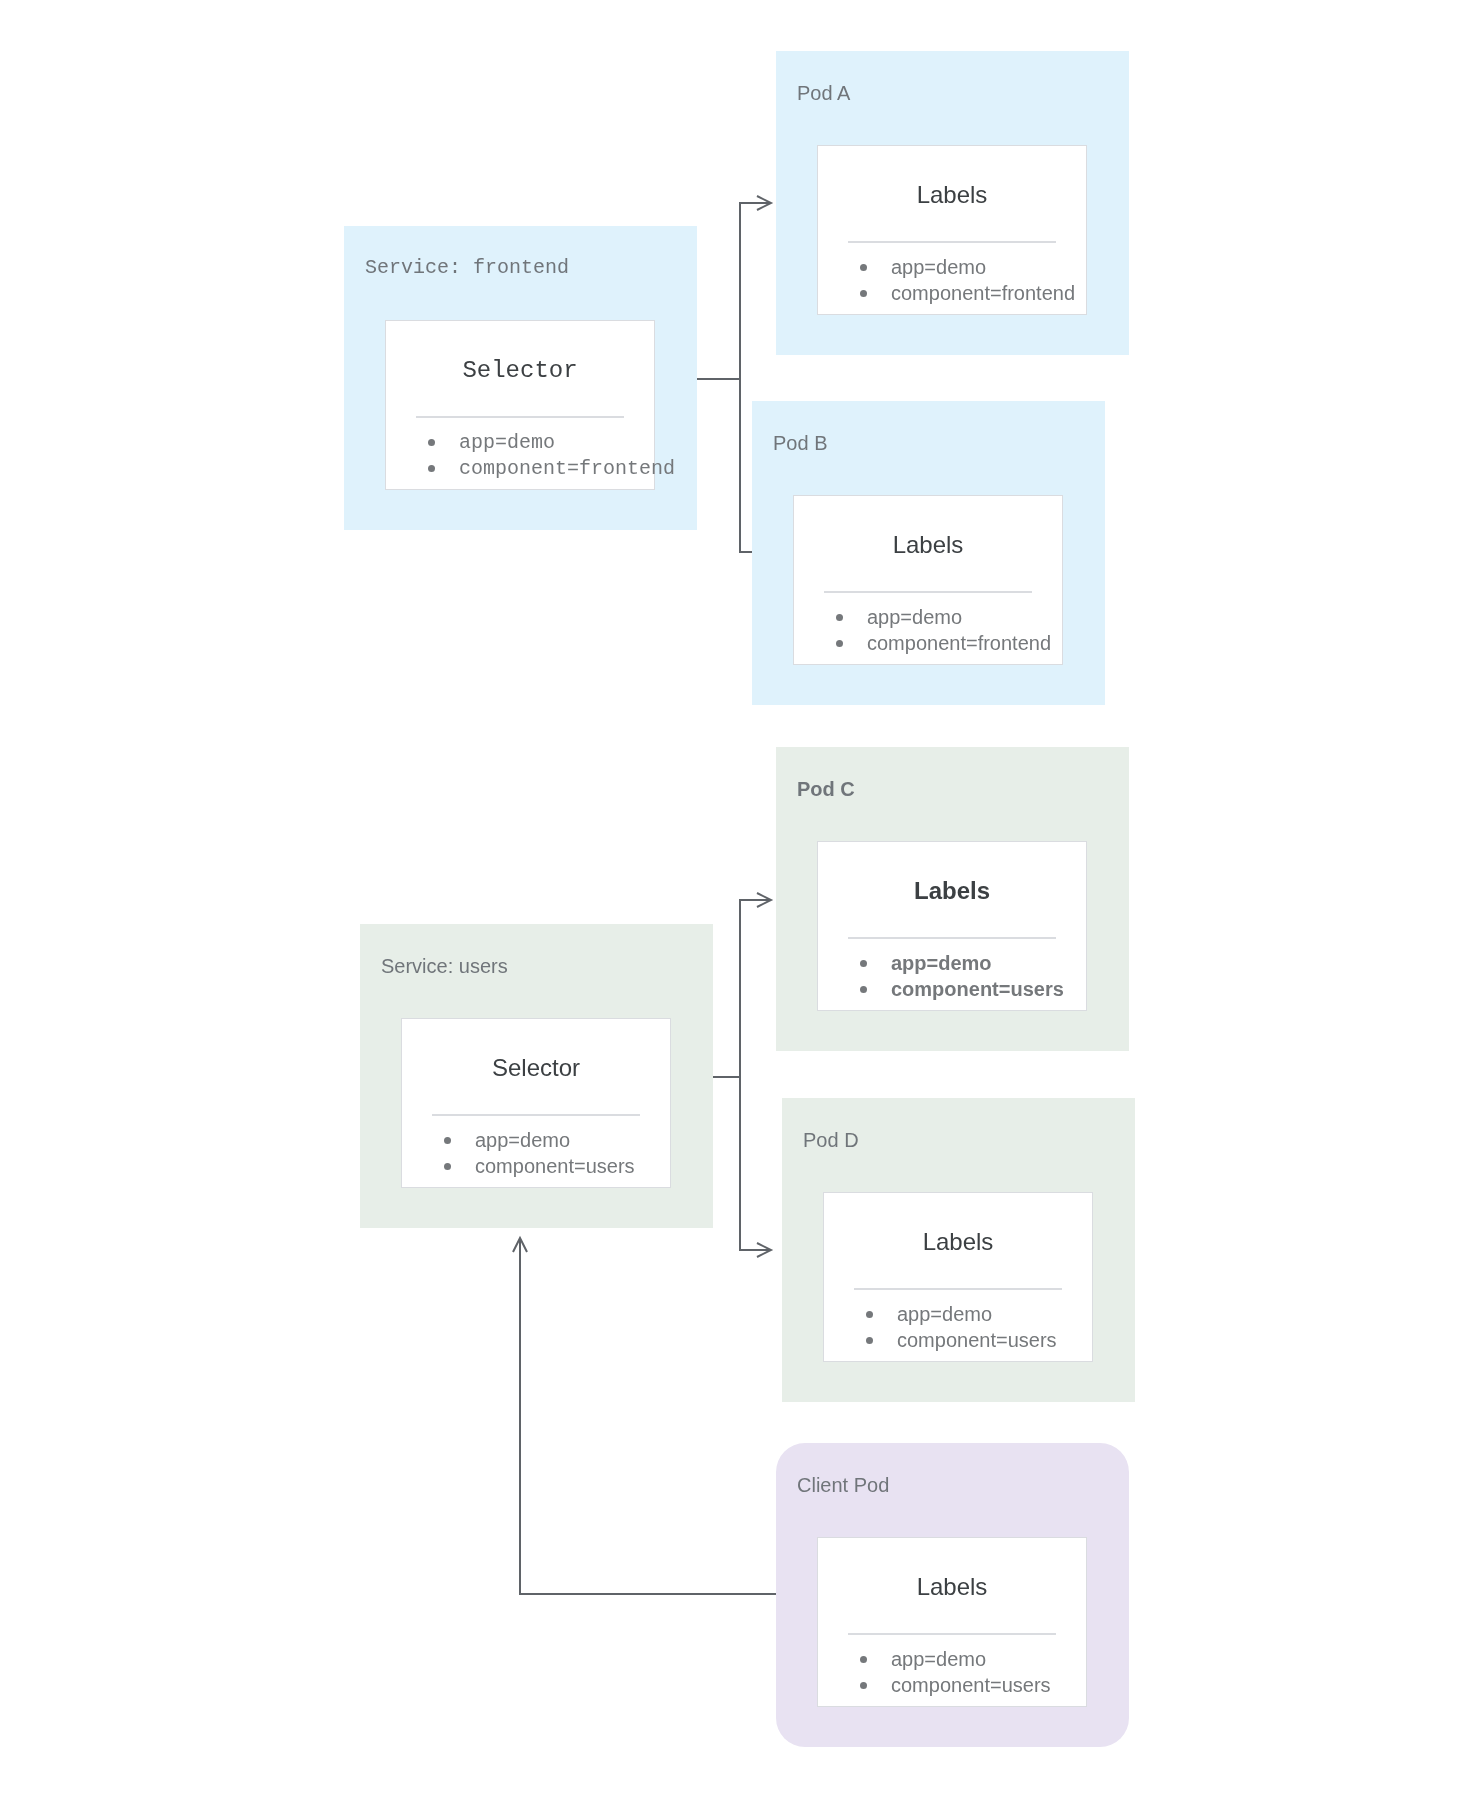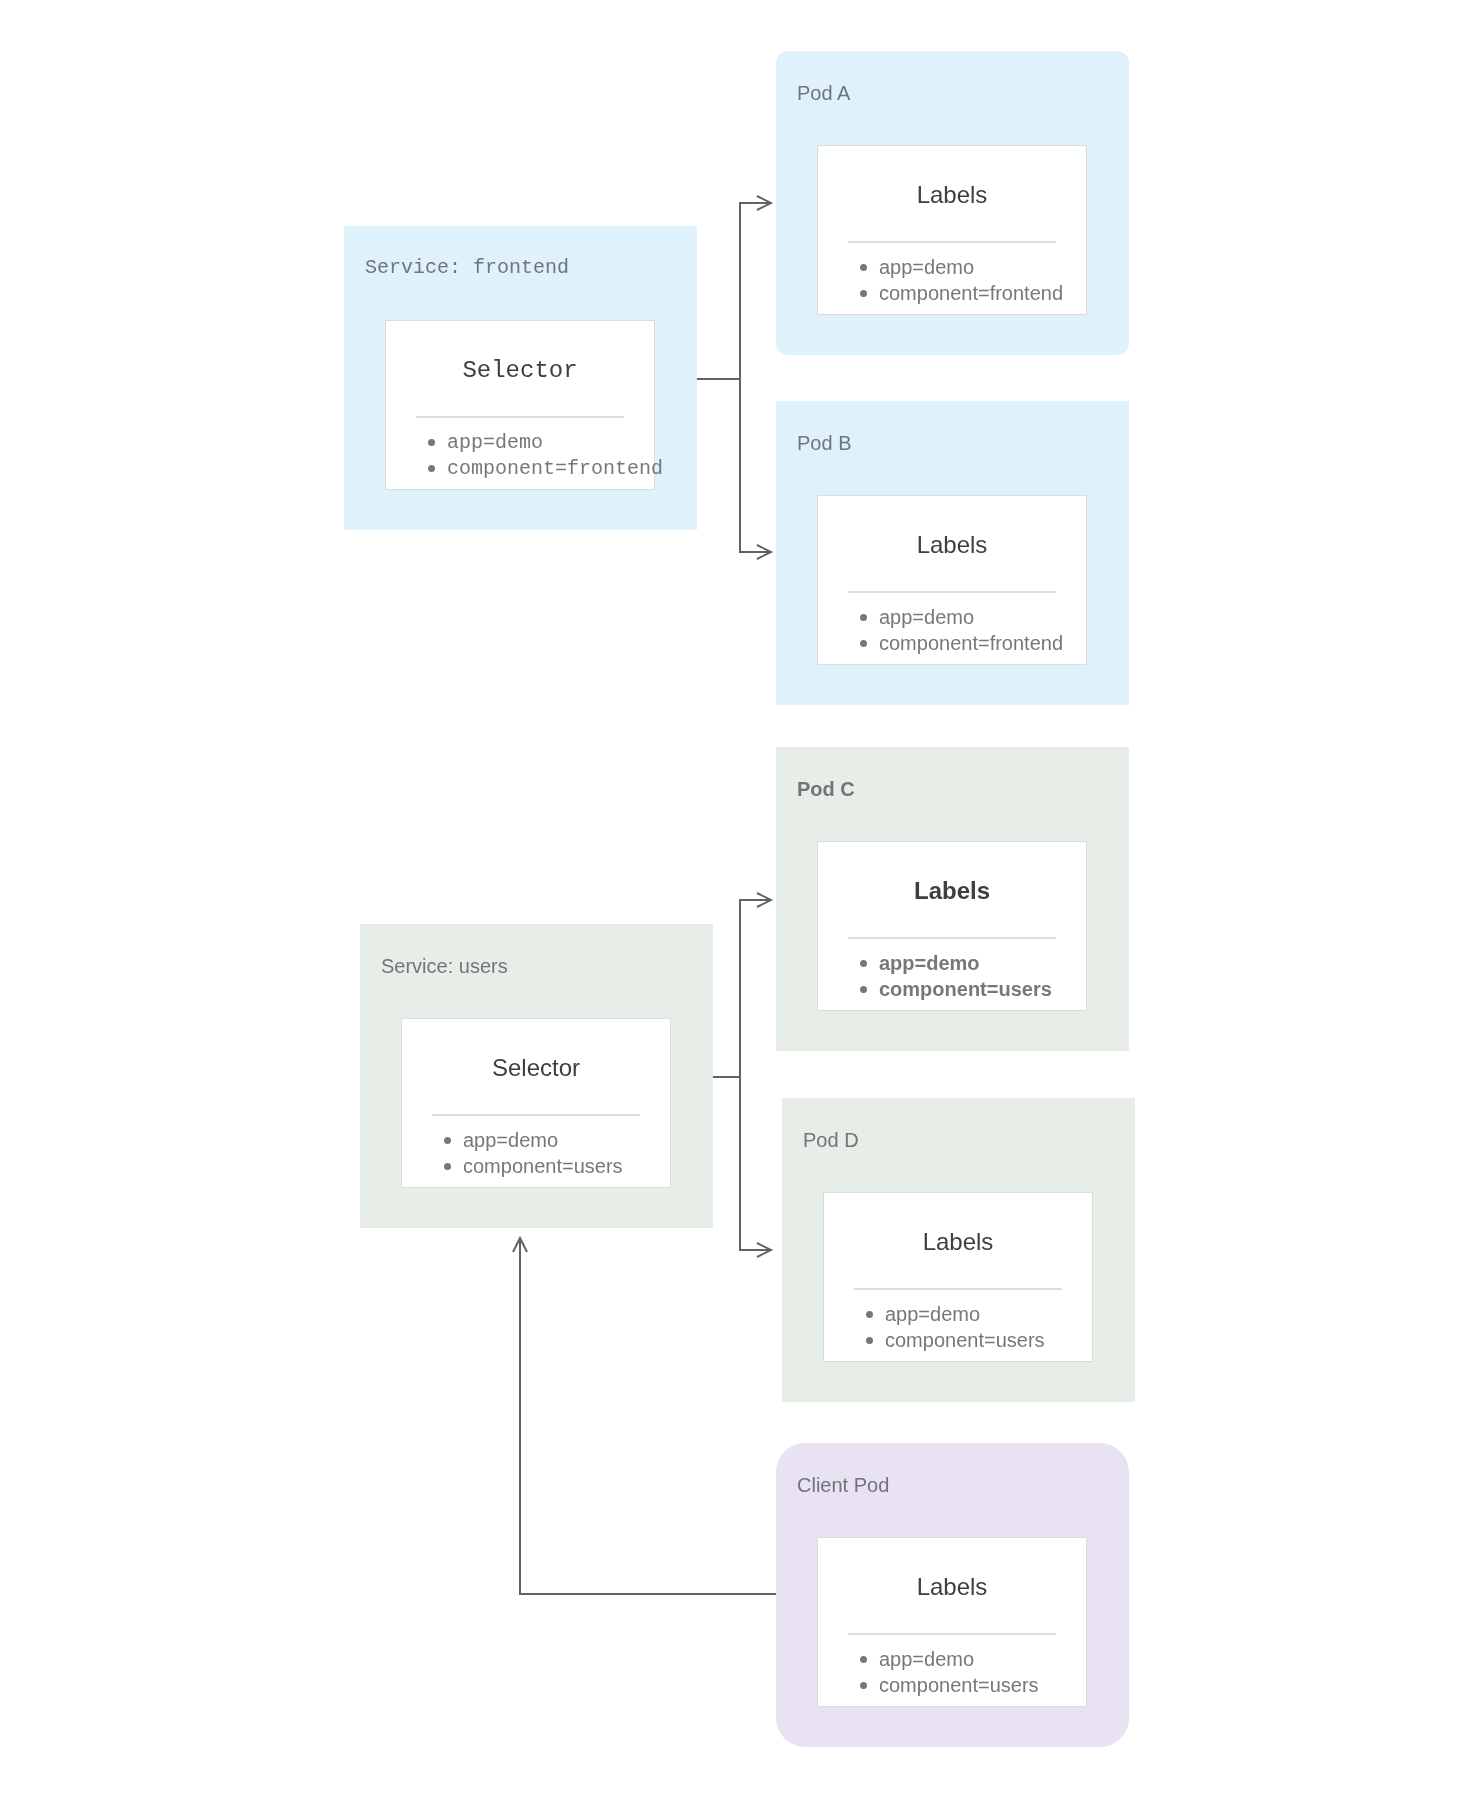--- a/index.html
+++ b/index.html
@@ -65,20 +65,21 @@
     padding: 0;
     list-style: none;
   }
   li.item {
     display: flex;
     align-items: center;
     height: 26px;
     font-size: 20px;
     color: var(--c-item, #75787B);
     white-space: nowrap;
+    gap: 12px;
   }
   .dot {
     width: 7px;
     height: 7px;
     border-radius: 50%;
     background: var(--c-item, #75787B);
     margin-right: 12px;
     flex: 0 0 auto;
   }
   svg.connectors {
@@ -129,39 +130,39 @@
             <span>app=demo</span>
           </li>
         <li class="item">
             <span class="dot"></span>
             <span>component=frontend</span>
           </li>
       </ul>
     </div>
   </div>
 
-  <div class="card blue" style="left:776px; top:51px;border-radius:12px;">
+  <div class="card blue" style="left:776px; top:51px;">
     <div class="card-title">Pod A</div>
     <div class="inner">
       <div class="heading">Labels</div>
       <div class="divider"></div>
       <ul class="items">
         <li class="item">
             <span class="dot"></span>
             <span>app=demo</span>
           </li>
         <li class="item">
             <span class="dot"></span>
             <span>component=frontend</span>
           </li>
       </ul>
     </div>
   </div>
 
-  <div class="card blue" style="left:776px; top:401px;">
+  <div class="card blue" style="left:752px; top:401px;">
     <div class="card-title">Pod B</div>
     <div class="inner">
       <div class="heading">Labels</div>
       <div class="divider"></div>
       <ul class="items">
         <li class="item">
             <span class="dot"></span>
             <span>app=demo</span>
           </li>
         <li class="item">

